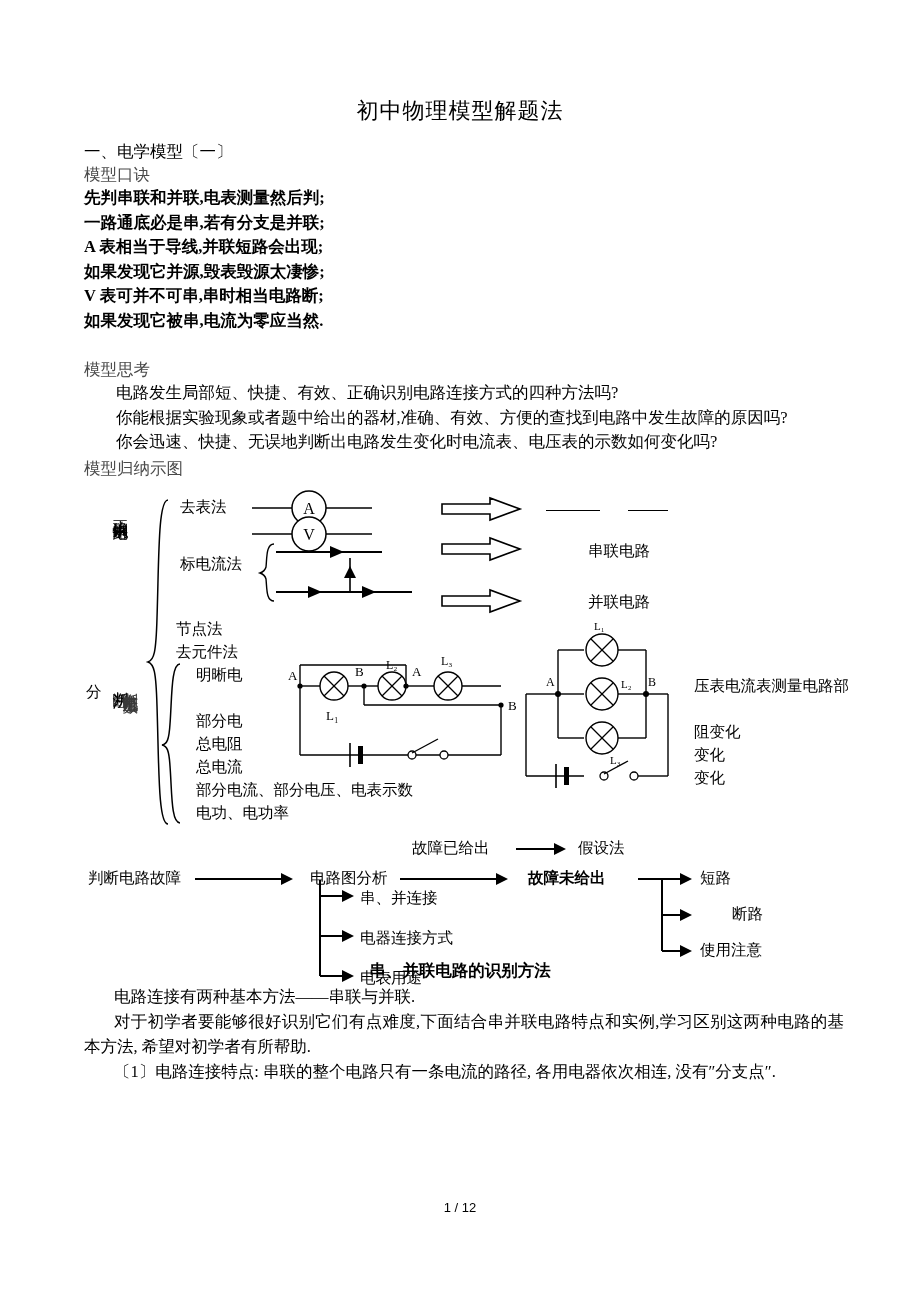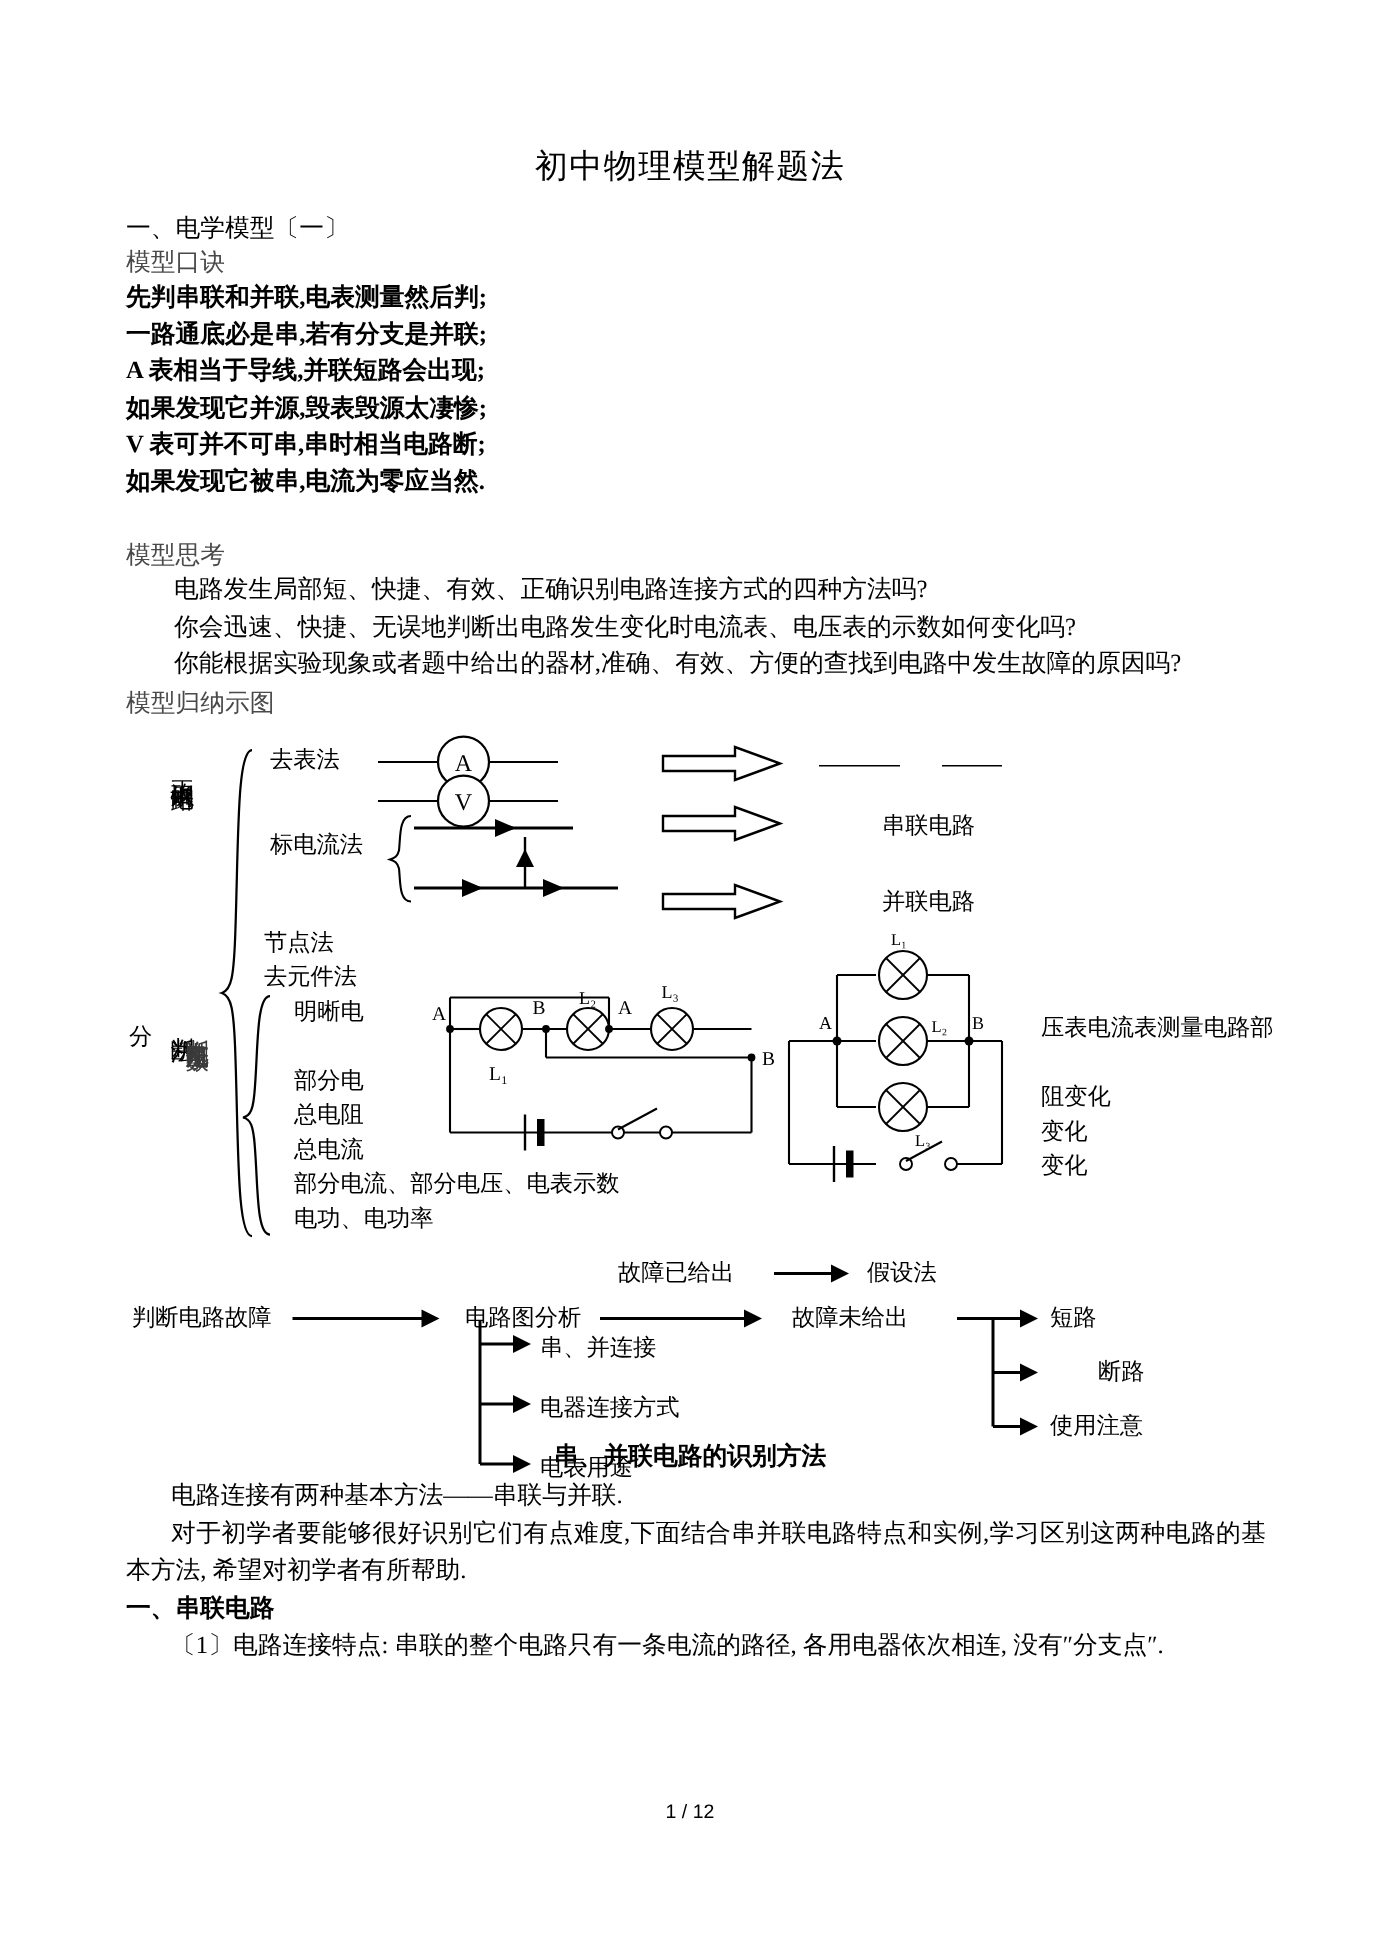--- a/index.html
+++ b/index.html
@@ -121,22 +121,22 @@
     <div>一路通底必是串,若有分支是并联;</div>
     <div>A 表相当于导线,并联短路会出现;</div>
     <div>如果发现它并源,毁表毁源太凄惨;</div>
     <div>V 表可并不可串,串时相当电路断;</div>
     <div>如果发现它被串,电流为零应当然.</div>
   </div>
 
   <div class="abs think-label">模型思考</div>
   <div class="abs think-list">
     <div>电路发生局部短、快捷、有效、正确识别电路连接方式的四种方法吗?</div>
+    <div>你能根据实验现象或者题中给出的器材,准确、有效、方便的查找到电路中发生故障的原因吗?</div>
     <div>你会迅速、快捷、无误地判断出电路发生变化时电流表、电压表的示数如何变化吗?</div>
-    <div>你能根据实验现象或者题中给出的器材,准确、有效、方便的查找到电路中发生故障的原因吗?</div>
   </div>
   <div class="abs diagram-label">模型归纳示图</div>
 
   <div class="abs" id="diagram">
 
     <div class="abs dtext" style="left:86px; top:203px;">分</div>
 
     <div class="abs vtext" style="left:112px; top:28px; height:230px;">正确识别电路</div>
 
     <div class="abs vtext" style="left:112px; top:199px; height:85px;">判断法</div>
@@ -319,21 +319,21 @@
     <div class="abs flow" style="left:88px; top:388px;">判断电路故障</div>
     <svg class="abs" style="left:195px; top:392px;" width="100" height="14">
       <line x1="0" y1="7" x2="88" y2="7" stroke="#000" stroke-width="2"></line>
       <polygon points="86,1 98,7 86,13" fill="#000"></polygon>
     </svg>
     <div class="abs flow" style="left:310px; top:388px;">电路图分析</div>
     <svg class="abs" style="left:400px; top:392px;" width="110" height="14">
       <line x1="0" y1="7" x2="98" y2="7" stroke="#000" stroke-width="2"></line>
       <polygon points="96,1 108,7 96,13" fill="#000"></polygon>
     </svg>
-    <div class="abs flow" style="left:528px; top:388px;">故障未给出</div>
+    <div class="abs flow" style="left:528px; top:388px;font-weight:bold;">故障未给出</div>
 
     <svg class="abs" style="left:318px; top:400px;" width="60" height="102">
       <line x1="2" y1="0" x2="2" y2="96" stroke="#000" stroke-width="2"></line>
       <line x1="2" y1="16" x2="26" y2="16" stroke="#000" stroke-width="2"></line>
       <polygon points="24,10 36,16 24,22" fill="#000"></polygon>
       <line x1="2" y1="56" x2="26" y2="56" stroke="#000" stroke-width="2"></line>
       <polygon points="24,50 36,56 24,62" fill="#000"></polygon>
       <line x1="2" y1="96" x2="26" y2="96" stroke="#000" stroke-width="2"></line>
       <polygon points="24,90 36,96 24,102" fill="#000"></polygon>
     </svg>
@@ -355,19 +355,18 @@
     <div class="abs flow" style="left:700px; top:424px;padding-left:32px;">断路</div>
     <div class="abs flow" style="left:700px; top:460px;">使用注意</div>
 
   </div>
 
   <div class="abs mid-title">串、并联电路的识别方法</div>
 
   <div class="abs body-text">
     <p class="ind1">电路连接有两种基本方法——串联与并联.</p>
     <p class="ind1">对于初学者要能够很好识别它们有点难度,下面结合串并联电路特点和实例,学习区别这两种电路的基本方法, 希望对初学者有所帮助.</p>
-    <p class="bold-head">一、串联电路</p>
     <p class="ind1">〔1〕电路连接特点: 串联的整个电路只有一条电流的路径, 各用电器依次相连, 没有″分支点″.</p>
   </div>
 
   <div class="abs footer">1 / 12</div>
 
 </div>
 
 </body></html>

